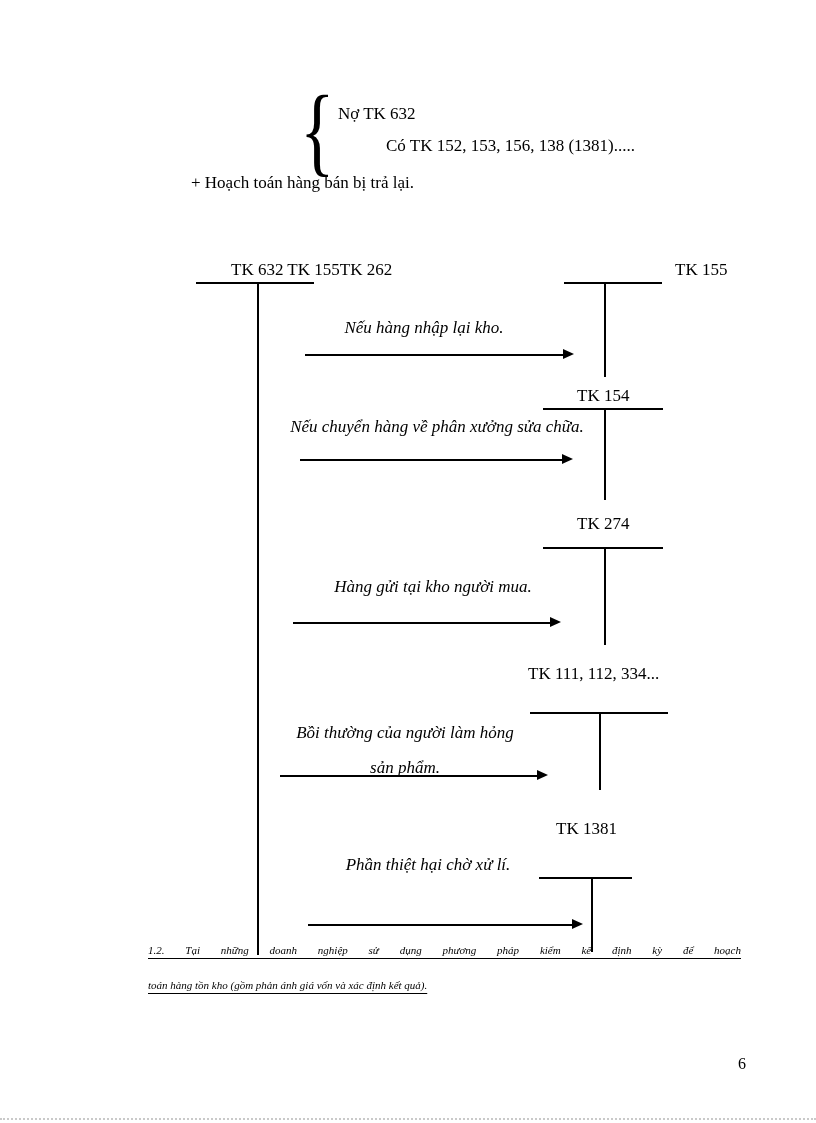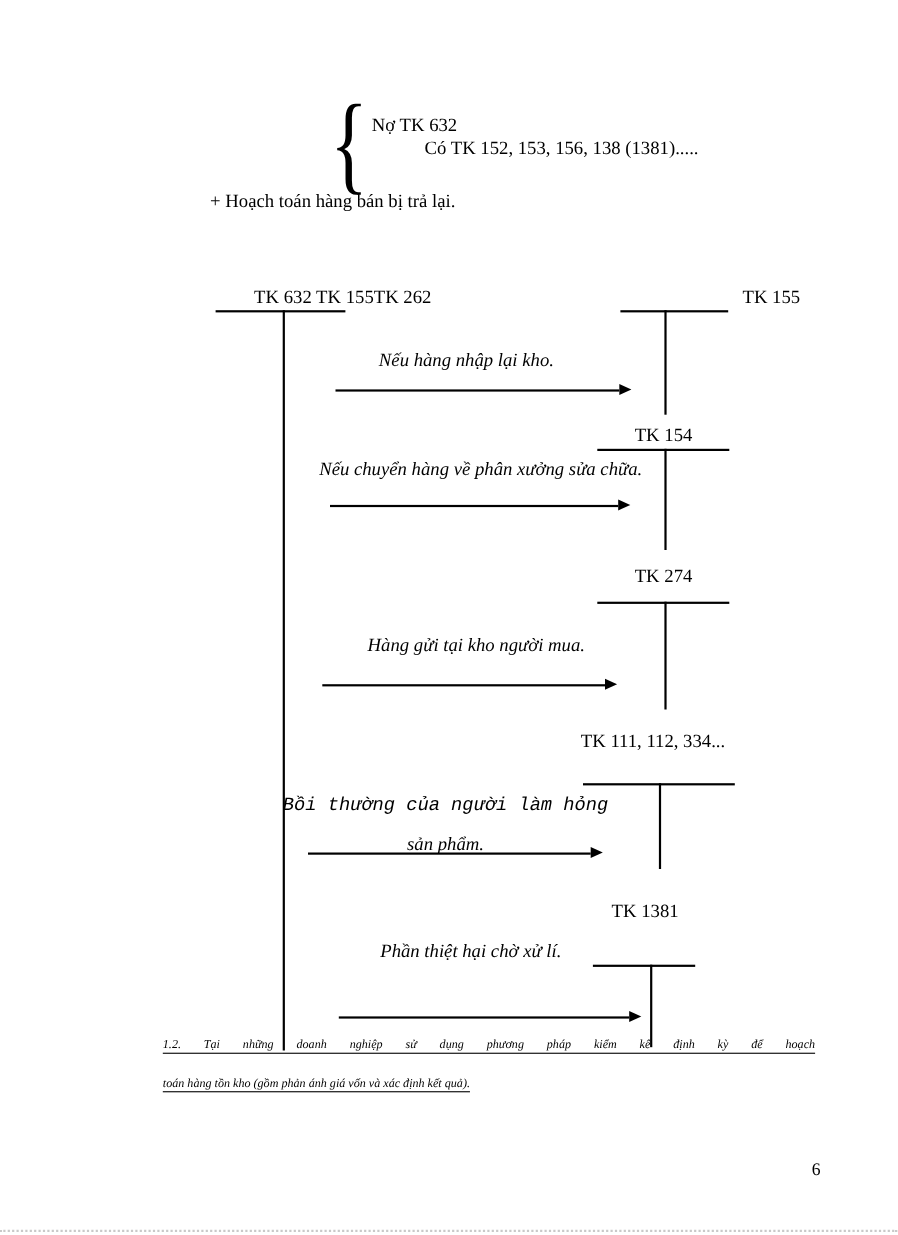--- a/index.html
+++ b/index.html
@@ -65,21 +65,21 @@
     border-top:2px dotted #c9c9c9;
   }
 </style>
 </head>
 <body>
 
 <div class="page">
 
   <div class="brace" style="left:300px; top:88px;">{</div>
   <div class="txt" style="left:338px; top:104px;">Nợ TK 632</div>
-  <div class="txt" style="left:386px; top:125px;">Có TK 152, 153, 156, 138 (1381).....</div>
+  <div class="txt" style="left:386px; top:136px;">Có TK 152, 153, 156, 138 (1381).....</div>
   <div class="txt" style="left:191px; top:173px;">+ Hoạch toán hàng bán bị trả lại.</div>
 
   <div class="txt" style="left:231px; top:260px;">TK 632 TK 155TK 262</div>
   <div class="hline" style="left:196px; top:282px; width:118px;"></div>
   <div class="vline" style="left:257px; top:282px; height:673px;"></div>
 
   <div class="txt" style="left:675px; top:260px;">TK 155</div>
   <div class="hline" style="left:564px; top:282px; width:98px;"></div>
   <div class="vline" style="left:604px; top:282px; height:95px;"></div>
   <div class="caption" style="left:274px; top:318px; width:300px;">Nếu hàng nhập lại kho.</div>
@@ -93,21 +93,21 @@
 
   <div class="txt" style="left:577px; top:514px;">TK 274</div>
   <div class="hline" style="left:543px; top:547px; width:120px;"></div>
   <div class="vline" style="left:604px; top:547px; height:98px;"></div>
   <div class="caption" style="left:283px; top:577px; width:300px;">Hàng gửi tại kho người mua.</div>
   <div class="arrow" style="left:293px; top:622px; width:257px;"></div>
 
   <div class="txt" style="left:528px; top:664px;">TK 111, 112, 334...</div>
   <div class="hline" style="left:530px; top:712px; width:138px;"></div>
   <div class="vline" style="left:599px; top:712px; height:78px;"></div>
-  <div class="caption" style="left:255px; top:723px; width:300px;font-family:Liberation Mono, monospace;">Bồi thường của người làm hỏng</div>
+  <div class="caption" style="left:255px; top:723px; width:300px;">Bồi thường của người làm hỏng</div>
   <div class="caption" style="left:255px; top:758px; width:300px;">sản phẩm.</div>
   <div class="arrow" style="left:280px; top:775px; width:257px;"></div>
 
   <div class="txt" style="left:556px; top:819px;">TK 1381</div>
   <div class="hline" style="left:539px; top:877px; width:93px;"></div>
   <div class="vline" style="left:591px; top:877px; height:75px;"></div>
   <div class="caption" style="left:278px; top:855px; width:300px;">Phần thiệt hại chờ xử lí.</div>
   <div class="arrow" style="left:308px; top:924px; width:264px;"></div>
 
   <div class="heading justify" style="left:148px; top:944px; width:593px;">1.2. Tại những doanh nghiệp sử dụng phương pháp kiểm kê định kỳ để hoạch</div>

